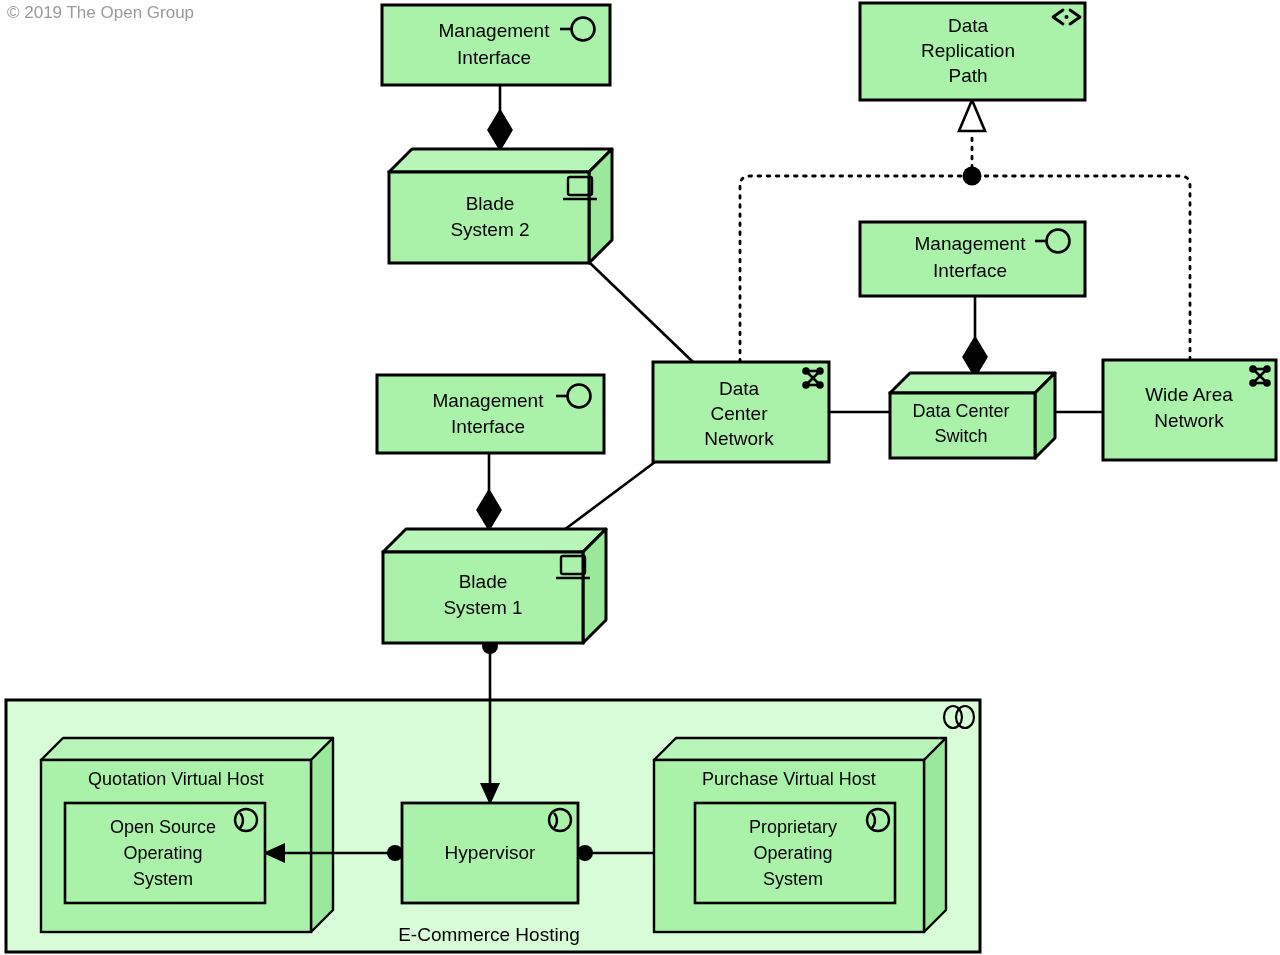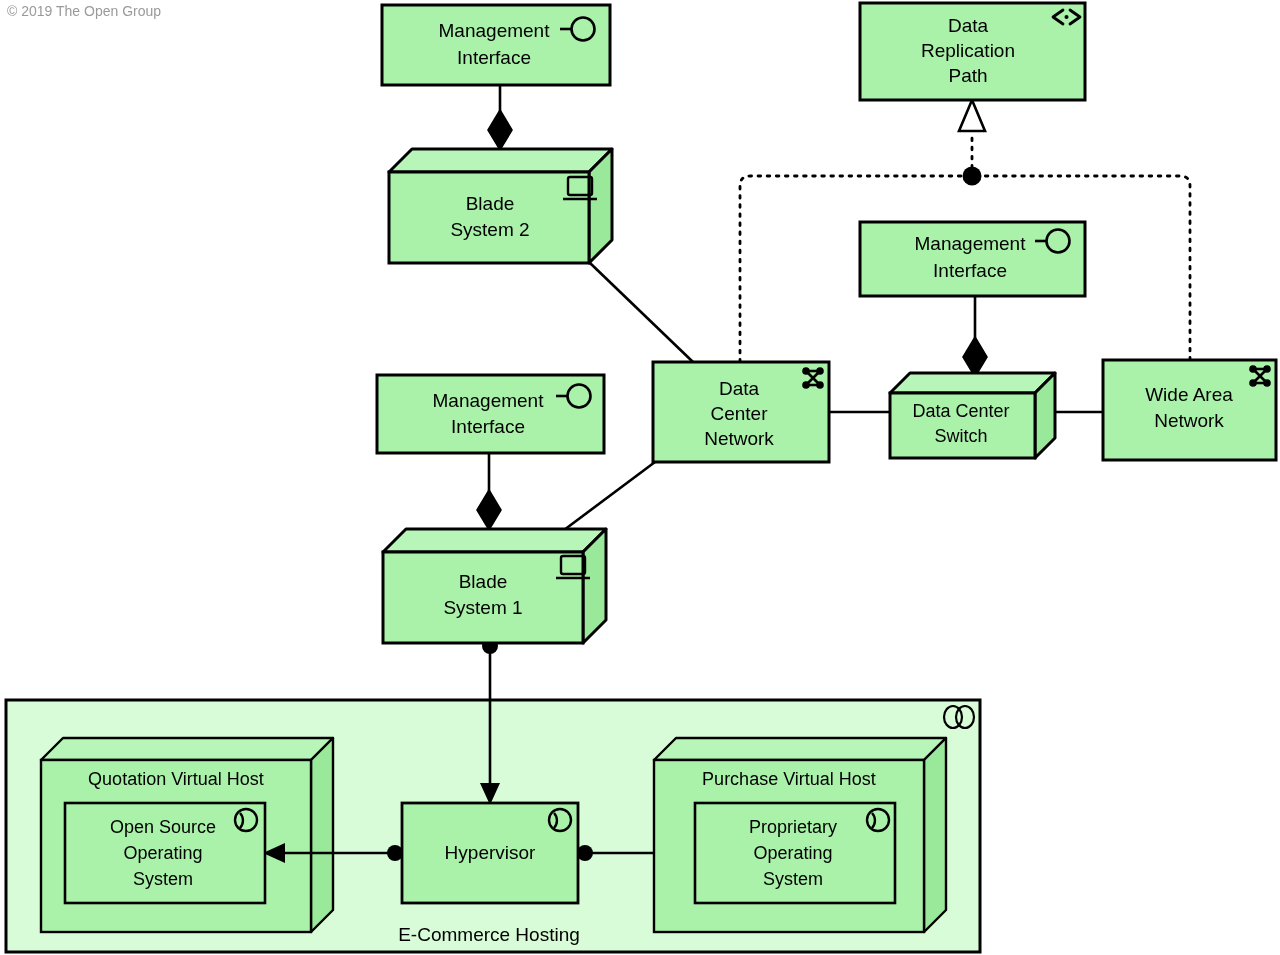--- a/index.html
+++ b/index.html
@@ -30,21 +30,21 @@
     dominant-baseline: middle;
   }
   .el-label-sm {
     font-size: 18px;
   }
   .copyright {
     position: absolute;
     left: 7px;
     top: 3px;
     font-family: "Liberation Sans", sans-serif;
-    font-size: 14px;
+    font-size: 17px;
     color: #9a9a9a;
     white-space: nowrap;
     user-select: none;
   }
   .shape-fill { fill: #aaf2aa; }
   .shape-fill-top { fill: #b8f5b8; }
   .shape-fill-side { fill: #9ae89a; }
   .group-fill { fill: #d8fcd8; }
 </style>
 </head>

